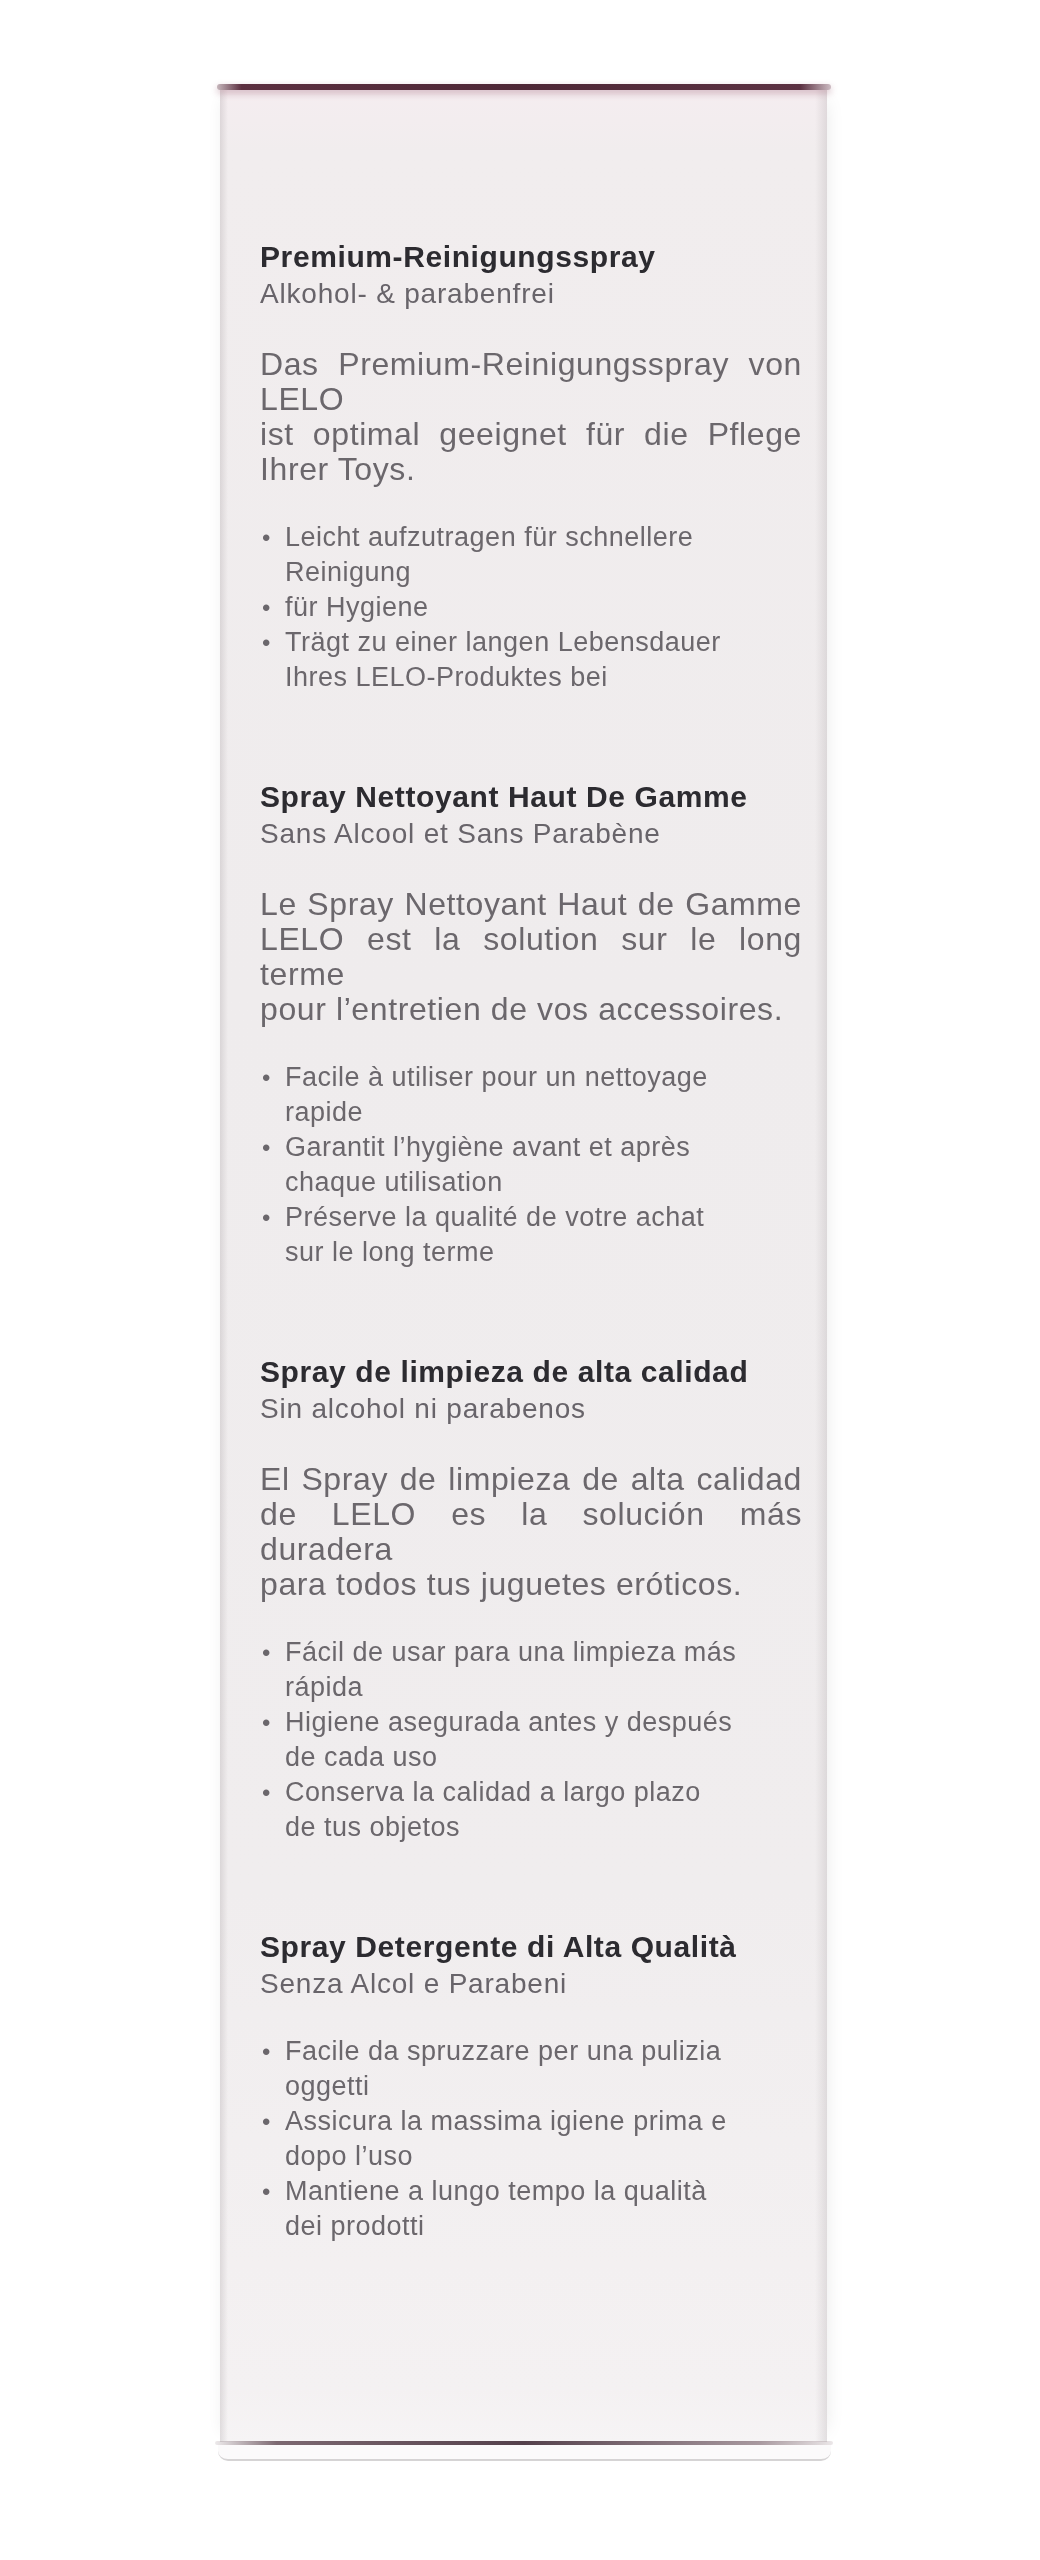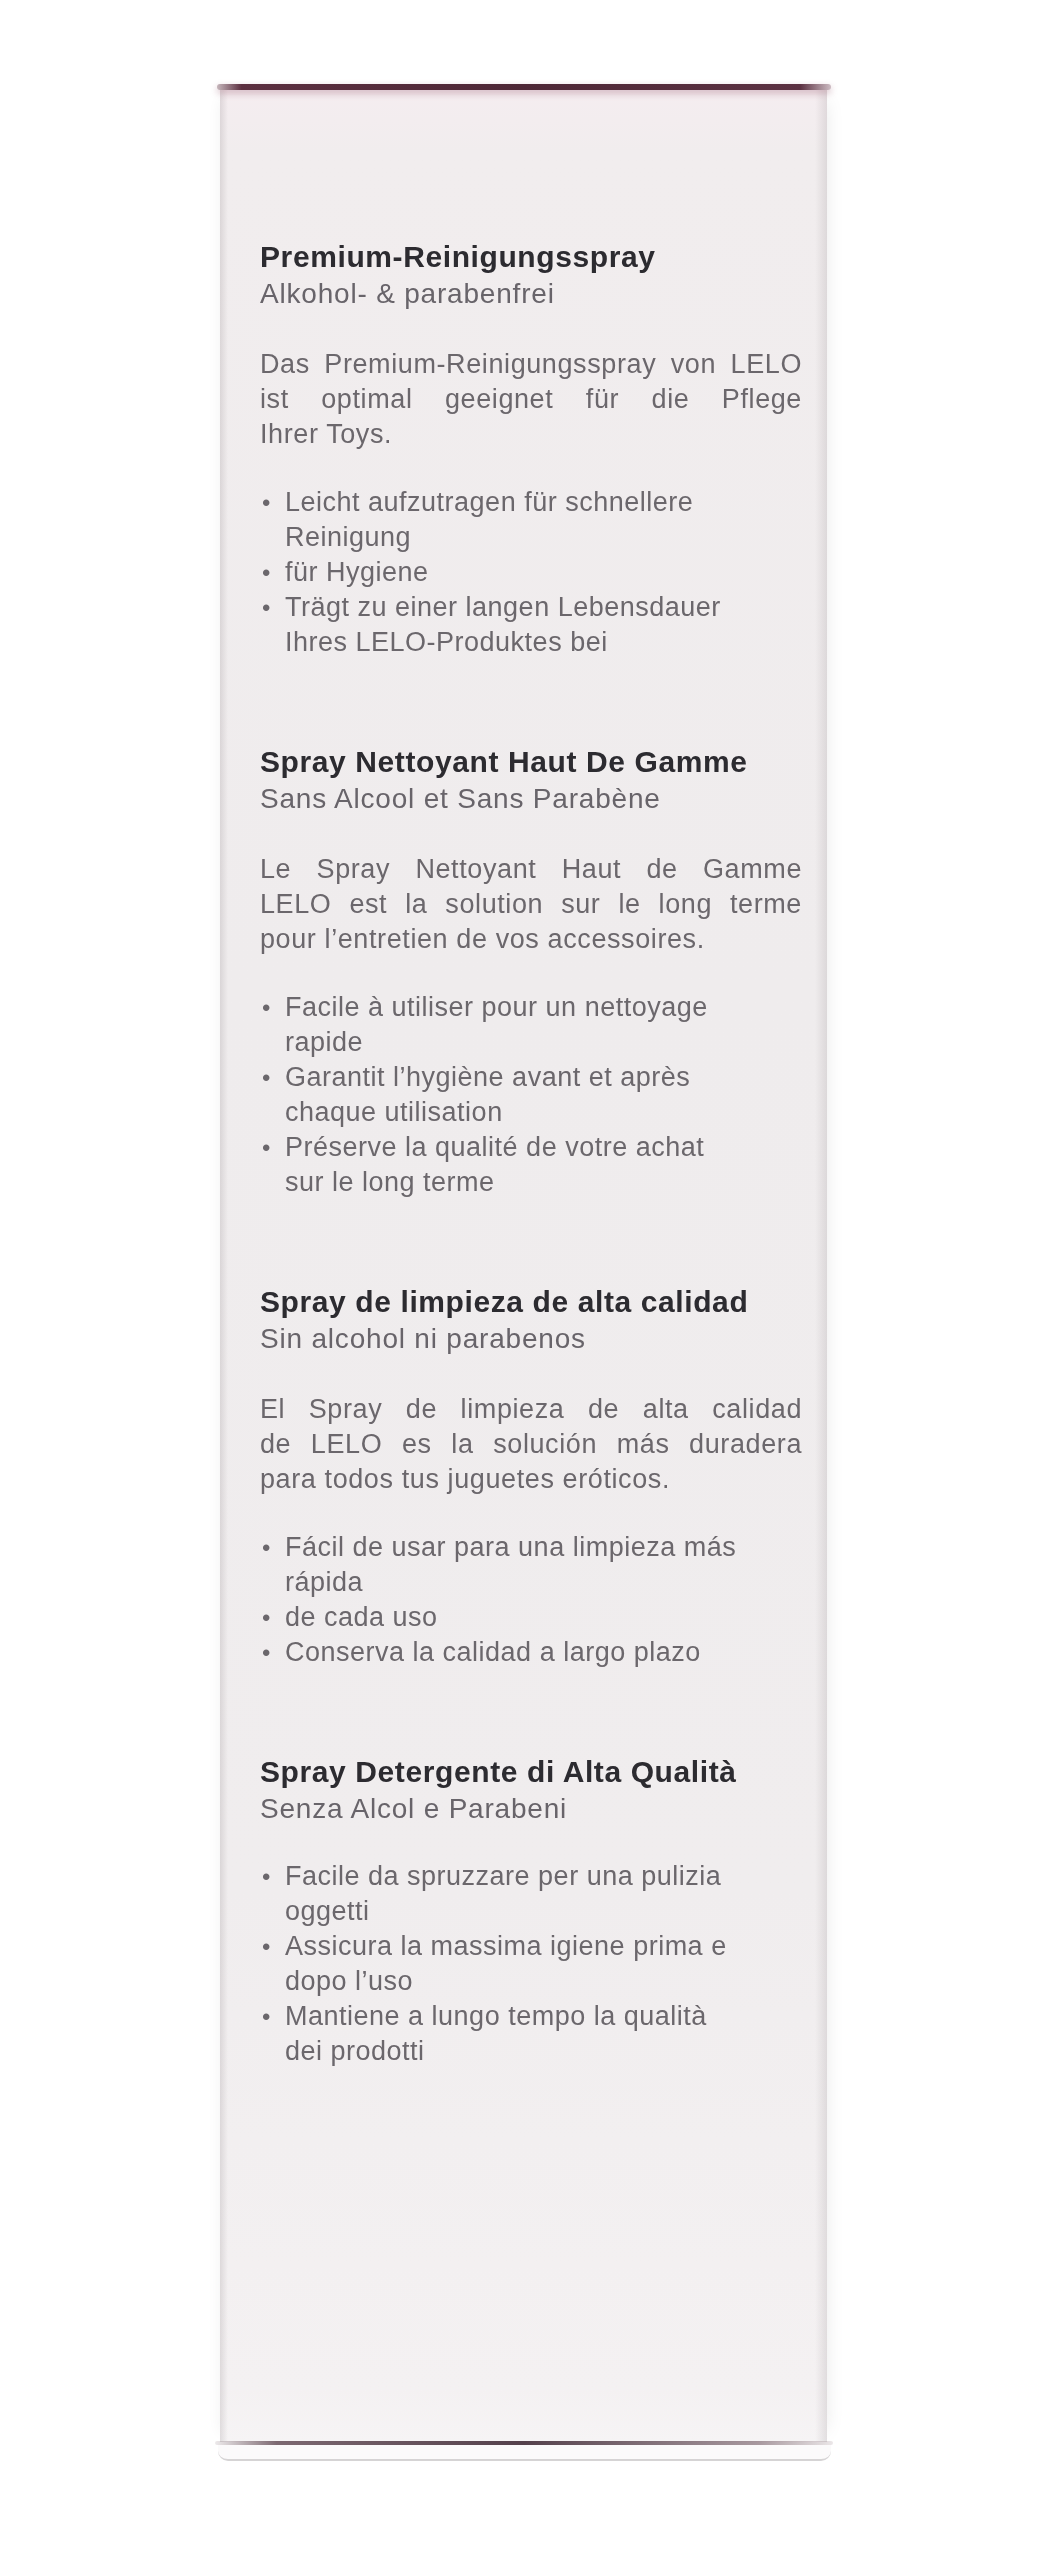--- a/index.html
+++ b/index.html
@@ -111,21 +111,21 @@
   .section-subtitle {
     margin: 2px 0 0 0;
     font-size: 28px;
     line-height: 35px;
     font-weight: 400;
     letter-spacing: 0.8px;
     color: #68646a;
   }
   .para {
     margin-top: 36px;
-    font-size: 27px;
+    font-size: 32px;
     letter-spacing: 0.6px;
     color: #6b676c;
   }
   .para .pline {
     line-height: 35px;
     text-align: justify;
     text-align-last: justify;
   }
   .para .pline:last-child {
     text-align: left;
@@ -239,27 +239,29 @@
           <div class="bullet">
             <span class="dot">•</span>
             <div class="btxt">
               <div class="bline">Fácil de usar para una limpieza más</div>
               <div class="bline">rápida</div>
             </div>
           </div>
           <div class="bullet">
             <span class="dot">•</span>
             <div class="btxt">
+              <div class="bline">Higiene asegurada antes y después</div>
               <div class="bline">de cada uso</div>
             </div>
           </div>
           <div class="bullet">
             <span class="dot">•</span>
             <div class="btxt">
               <div class="bline">Conserva la calidad a largo plazo</div>
+              <div class="bline">de tus objetos</div>
             </div>
           </div>
         </div>
       </div>
 
       <div class="section">
         <h2 class="section-title">Spray Detergente di Alta Qualità</h2>
         <div class="section-subtitle">Senza Alcol e Parabeni</div>
         <div class="bullets">
           <div class="bullet">

